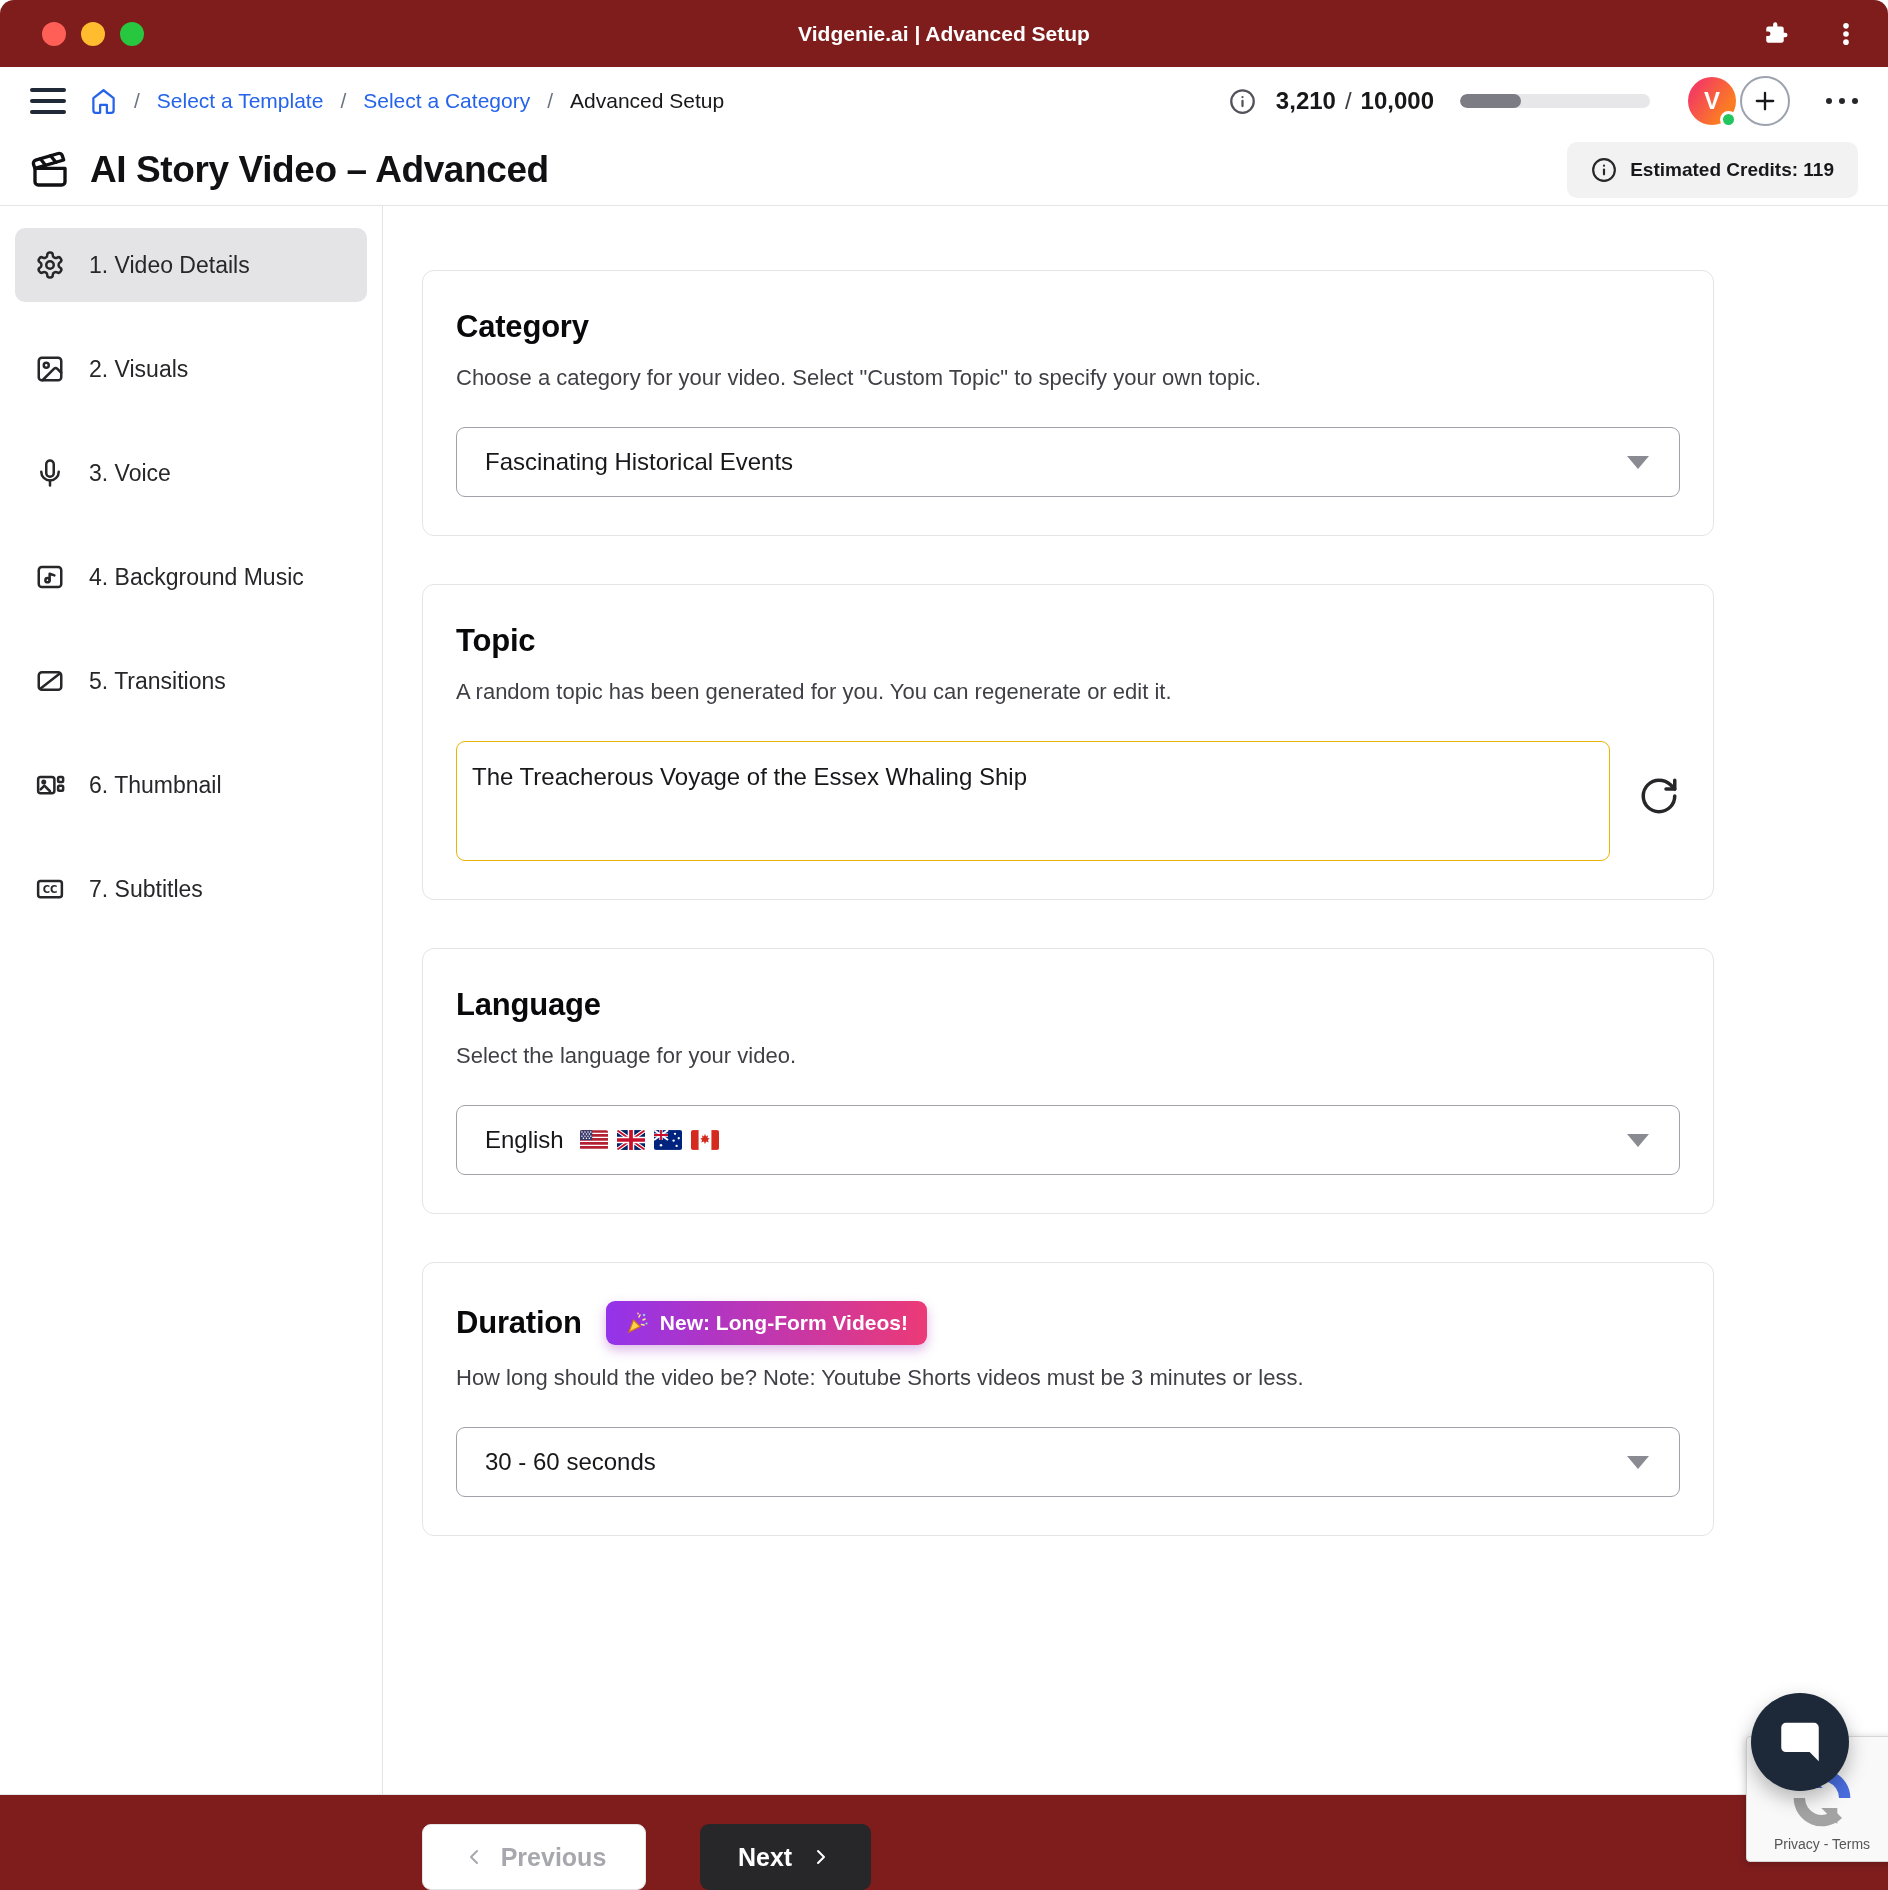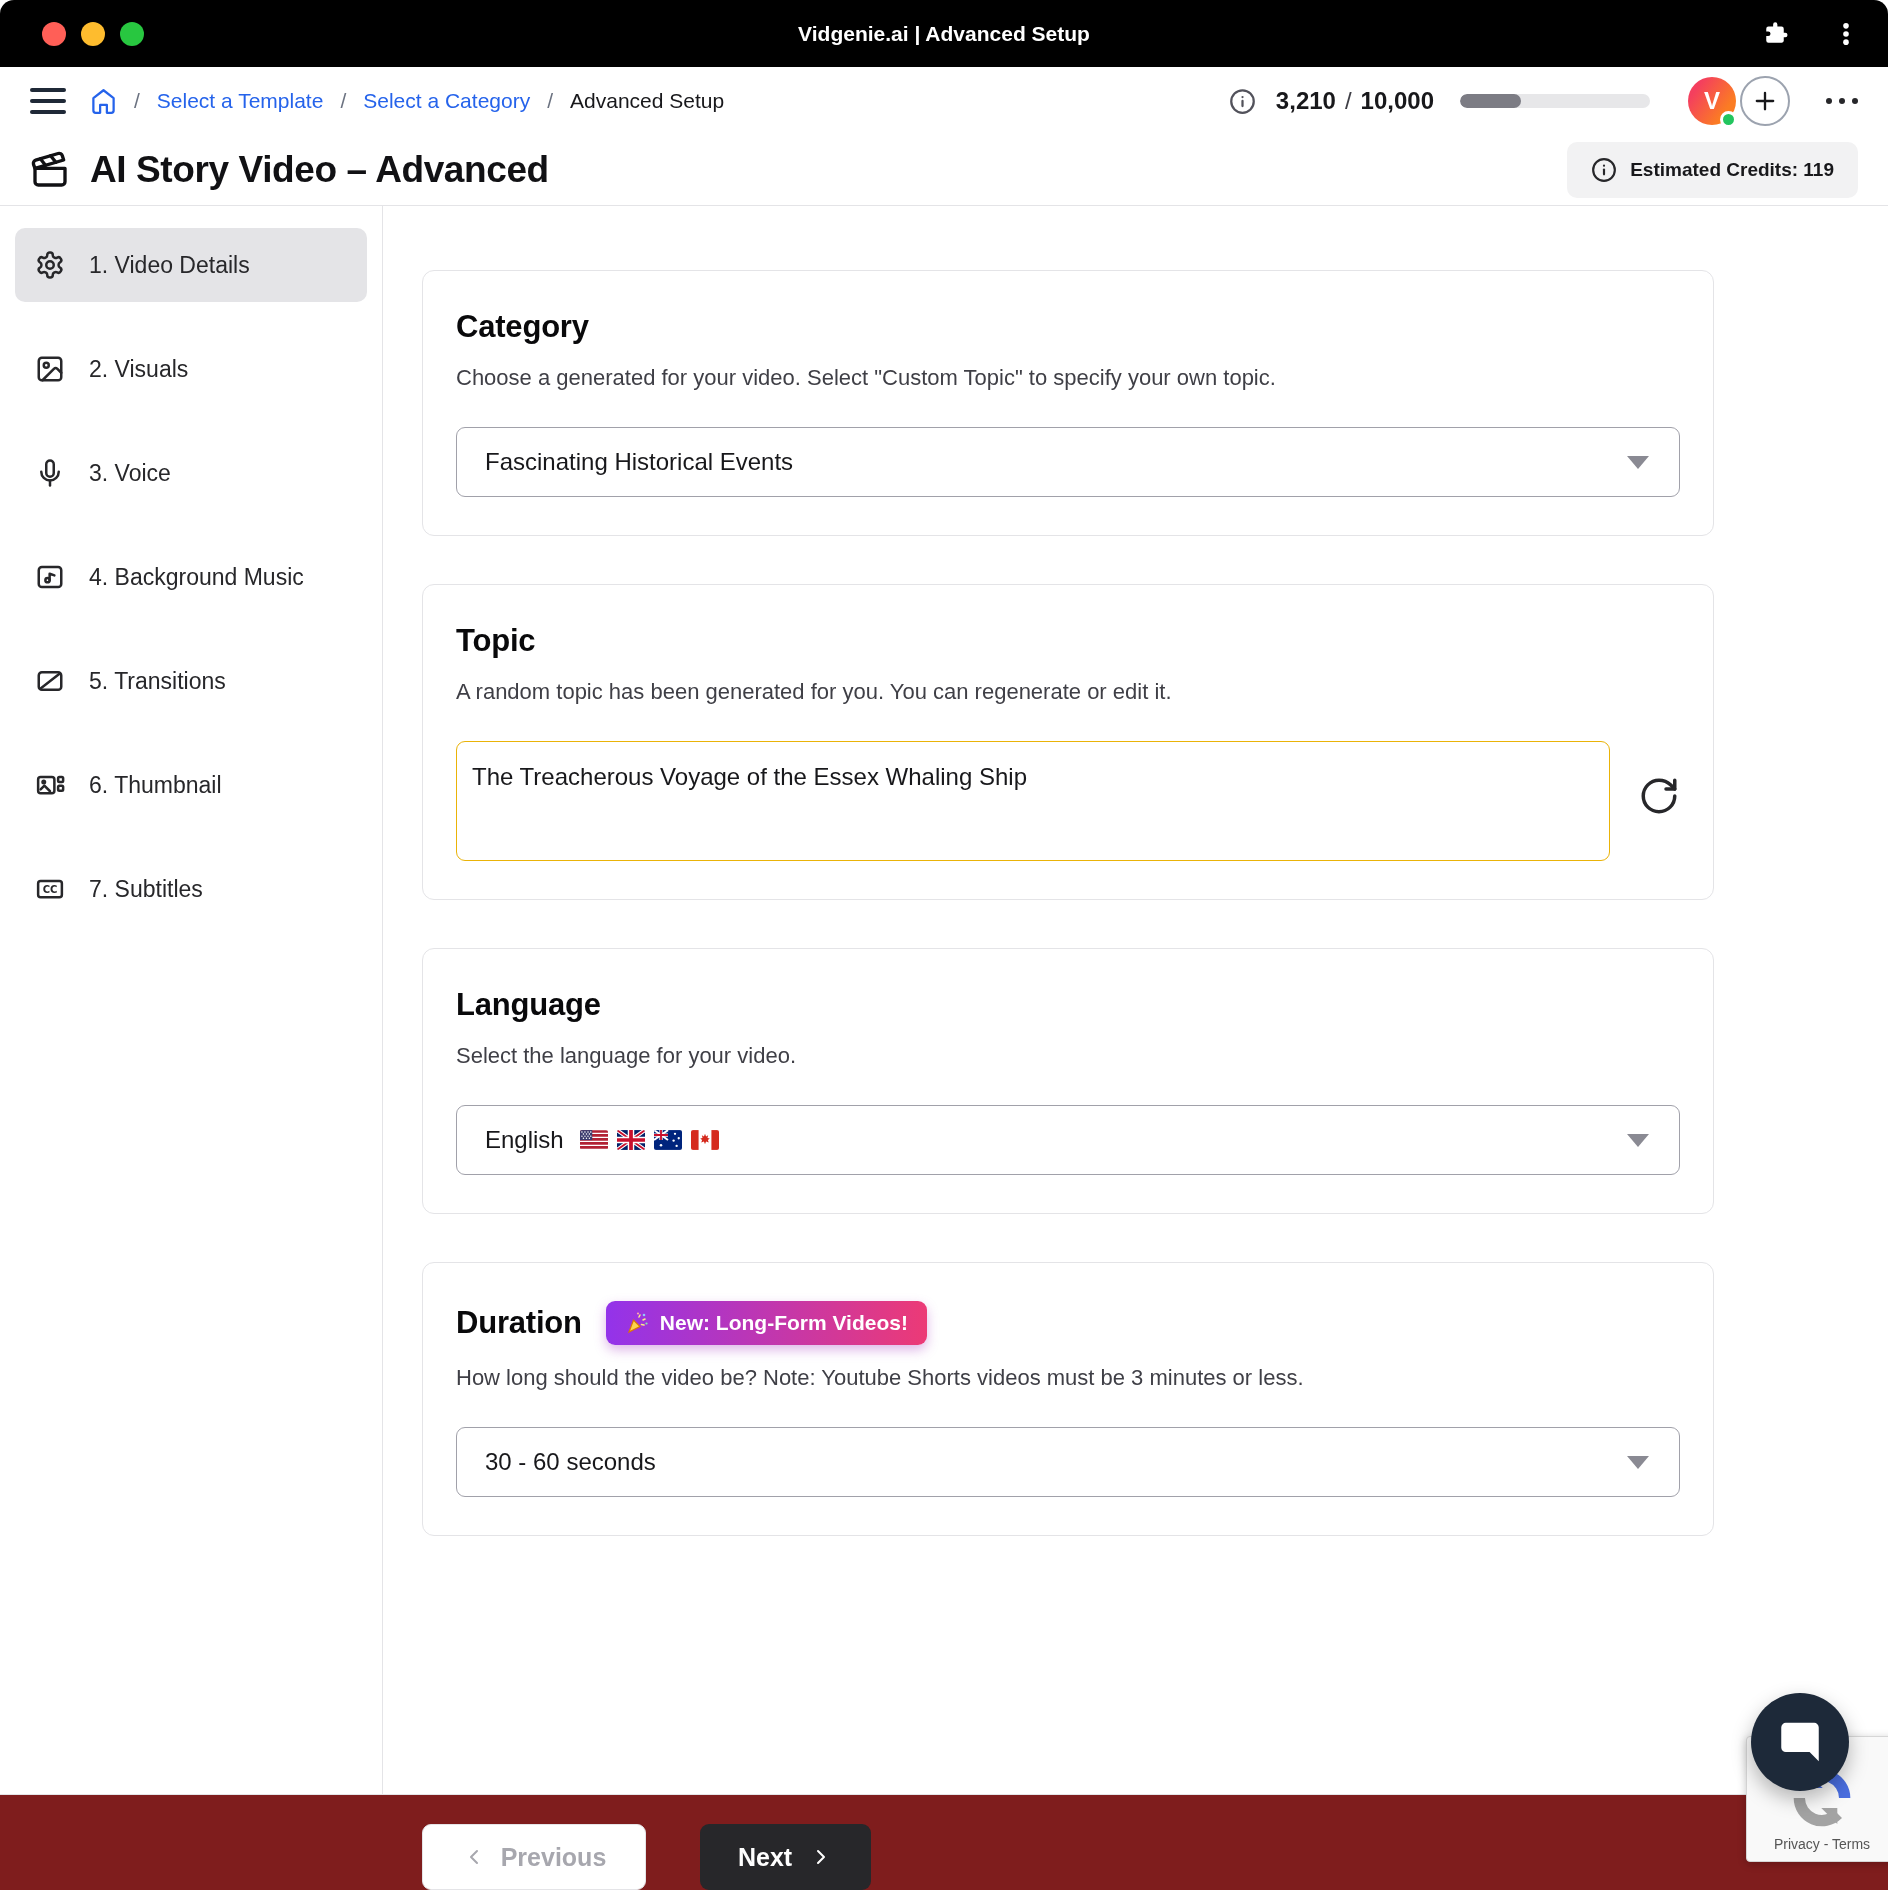--- a/index.html
+++ b/index.html
@@ -5,21 +5,21 @@
   * { margin:0; padding:0; box-sizing:border-box; }
   html,body { width:1888px; height:1890px; }
   body {
     font-family:"Liberation Sans","DejaVu Sans",sans-serif;
     background:#ffffff; color:#18181b; position:relative; overflow:hidden;
   }
   svg { display:block; }
   .stroke-ic { fill:none; stroke:currentColor; stroke-width:2; stroke-linecap:round; stroke-linejoin:round; }
 
   
-  .titlebar { position:absolute; top:0; left:0; right:0; height:67px; background:#000000;
+  .titlebar { position:absolute; top:0; left:0; right:0; height:67px; background:#7f1d1d;
     border-radius:14px 14px 0 0; display:flex; align-items:center; justify-content:center; }
   .traffic { position:absolute; left:42px; top:50%; transform:translateY(-50%); display:flex; gap:15px; }
   .light { width:24px; height:24px; border-radius:50%; cursor:pointer; }
   .light.red{ background:#ff5f57; } .light.yellow{ background:#febc2e; } .light.green{ background:#28c740; }
   .title-text { color:#fff; font-size:21px; font-weight:600; }
   .tb-right { position:absolute; right:28px; top:50%; transform:translateY(-50%); display:flex; align-items:center; gap:42px; }
 
   
   .header { position:absolute; top:67px; left:0; right:0; height:68px; display:flex; align-items:center; padding:0 30px; background:#fff; }
   .hamburger { width:36px; height:26px; display:flex; flex-direction:column; justify-content:space-between; cursor:pointer; margin-right:24px; }
@@ -266,21 +266,21 @@
           <text x="12" y="15.3" text-anchor="middle" font-size="8" font-weight="bold" font-family="DejaVu Sans, sans-serif" fill="currentColor" stroke="none">CC</text>
         </svg>
       <span>7. Subtitles</span>
     </div>
   </div>
 
   <div class="main">
 
     <div class="card">
       <h2>Category</h2>
-      <p class="desc">Choose a generated for your video. Select "Custom Topic" to specify your own topic.</p>
+      <p class="desc">Choose a category for your video. Select "Custom Topic" to specify your own topic.</p>
       <div class="selectbox">
         <span>Fascinating Historical Events</span>
         <span class="caret"></span>
       </div>
     </div>
 
     <div class="card">
       <h2>Topic</h2>
       <p class="desc">A random topic has been generated for you. You can regenerate or edit it.</p>
       <div class="topic-row">

